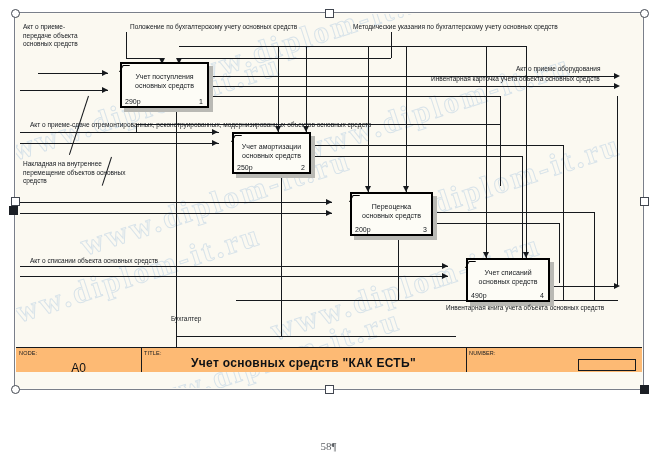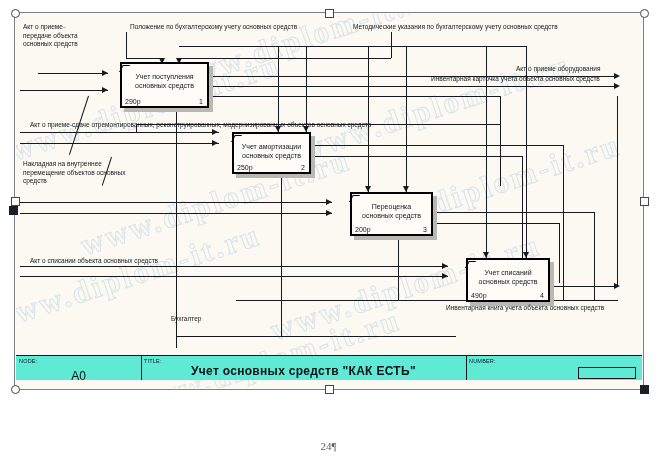--- a/index.html
+++ b/index.html
@@ -43,22 +43,22 @@
   .ar{position:absolute;width:0;height:0;z-index:9;}
   .ar.r{border-left:6px solid #16191d;border-top:3.5px solid transparent;border-bottom:3.5px solid transparent;}
   .ar.d{border-top:6px solid #16191d;border-left:3.5px solid transparent;border-right:3.5px solid transparent;}
   .ar.u{border-bottom:6px solid #16191d;border-left:3.5px solid transparent;border-right:3.5px solid transparent;}
 
   .lbl{position:absolute;font-size:6.5px;line-height:8.5px;color:#14181d;
        white-space:nowrap;z-index:15;}
   .lbl.wrap{white-space:normal;}
 
   
-  #tblock{position:absolute;left:0;bottom:8px;width:626px;height:25px;
-          border-top:1px solid #16191d;box-sizing:border-box;z-index:20;background:#5eead4;}
+  #tblock{position:absolute;left:0;bottom:16px;width:626px;height:25px;
+          border-top:1px solid #16191d;box-sizing:border-box;z-index:20;background:#fdba74;}
   #tblock .cell{position:absolute;top:0;bottom:0;box-sizing:border-box;}
   #tblock .cap{position:absolute;left:3px;top:2px;font-size:5.5px;color:#14181d;letter-spacing:.2px;}
   .vsep{position:absolute;top:0;bottom:0;width:0;border-left:1px solid #16191d;}
   #nodeval{position:absolute;left:0;right:0;top:13px;text-align:center;
            font-size:12px;color:#0e1115;}
   #titleval{position:absolute;left:0;right:0;top:8px;text-align:center;
            font-size:12px;font-weight:bold;color:#0e1115;letter-spacing:.3px;}
   #numbox{position:absolute;right:6px;bottom:1px;width:58px;height:12px;
           border:1px solid #16191d;box-sizing:border-box;}
 
@@ -246,15 +246,15 @@
       </div>
 
       <div class="cell" style="left:450px;right:0;width:176px;">
         <span class="cap">NUMBER:</span>
         <div id="numbox"></div>
       </div>
     </div>
 
   </div>
 
-  <div id="cap2">24¶</div>
+  <div id="cap2">58¶</div>
 
 </div>
 
 </body></html>

